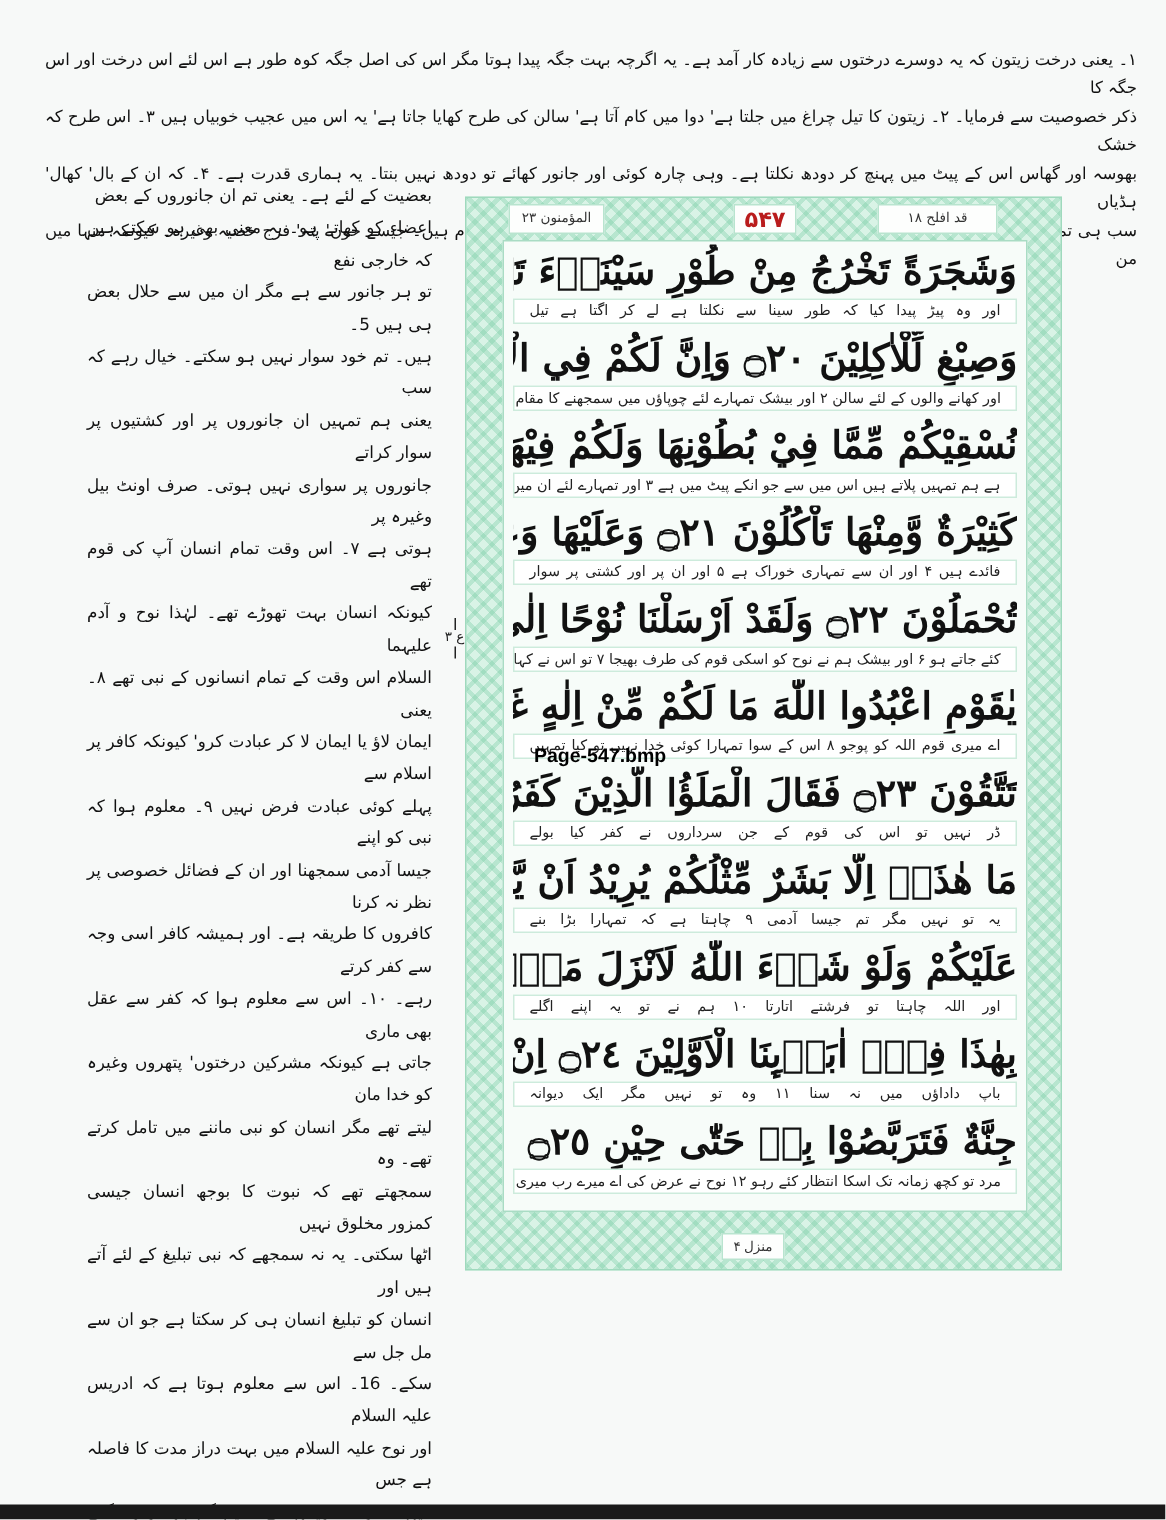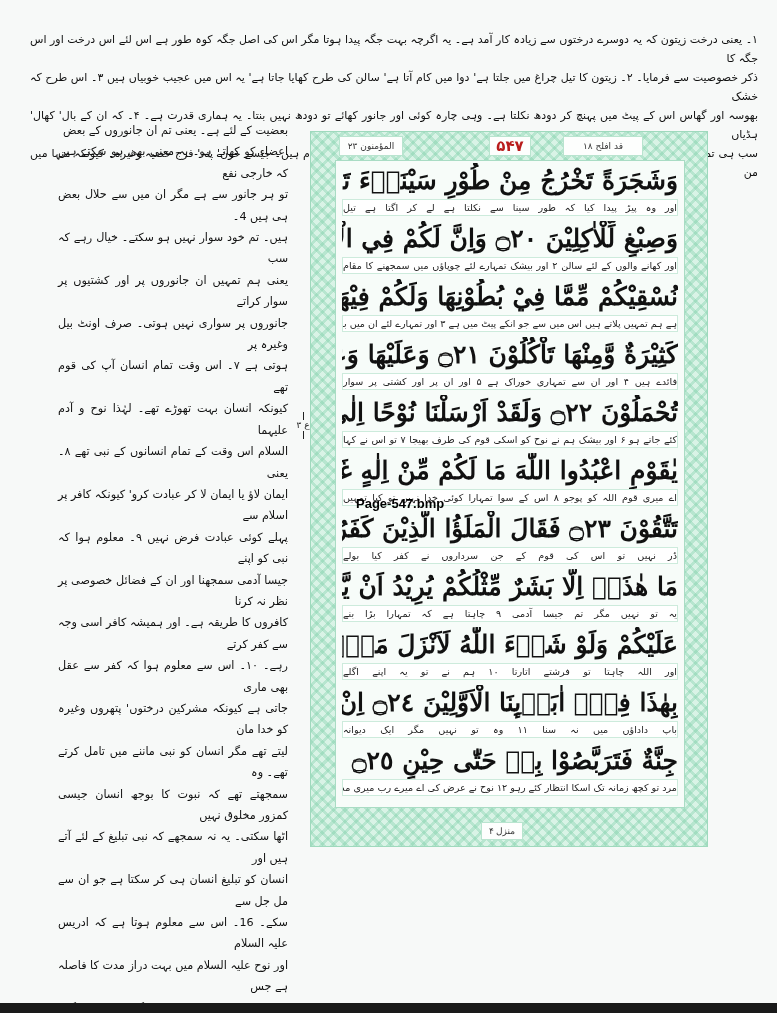--- a/index.html
+++ b/index.html
@@ -39,40 +39,40 @@
       #d9f3e6;
     border:1px solid #9fd9bd;
     box-sizing:border-box;
   }
   .header-box {
     position:absolute; top:4px; height:20px; background:#fdfefd;
     border:1px solid #b9e4cf; box-sizing:border-box;
     display:flex; align-items:center; justify-content:center;
     font-size:9px; color:#333;
   }
-  .hdr-juz { left:252px; width:80px; }
+  .hdr-juz { left:274px; width:80px; }
   .hdr-page { left:178px; width:42px; font-weight:bold; font-size:15px; color:#b91c1c; }
   .hdr-surah { left:28px; width:64px; }
 
   .text-panel {
     position:absolute; left:24px; top:28px; width:350px; height:648px;
     background:#f7fcf9; border:1px solid #a9dcc4; box-sizing:border-box;
   }
   .verse-block { position:absolute; left:6px; width:336px; }
   .arabic-line {
     direction:rtl; text-align:center;
     font-family:"DejaVu Serif", serif; font-weight:bold;
     font-size:25px; line-height:36px; height:36px; white-space:nowrap; overflow:hidden;
     letter-spacing:-0.5px; color:#111;
   }
   .trans-line {
     direction:rtl; text-align:justify; text-align-last:justify;
     font-size:9.6px; line-height:16px; height:17px;
     background:#fff; border:1px solid #cdebdc; box-sizing:border-box;
-    padding:0 0; white-space:nowrap; overflow:hidden; color:#222;
+    padding:0 10px; white-space:nowrap; overflow:hidden; color:#222;
   }
 
   .footer-box {
     position:absolute; left:170px; top:690px; width:42px; height:18px;
     background:#fdfefd; border:1px solid #b9e4cf; box-sizing:border-box;
     display:flex; align-items:center; justify-content:center;
     font-size:9px; color:#333;font-family:Liberation Serif, serif;
   }
 
   .file-label {
@@ -86,21 +86,21 @@
 <div class="top-notes">
   <p>۱۔ یعنی درخت زیتون کہ یہ دوسرے درختوں سے زیادہ کار آمد ہے۔ یہ اگرچہ بہت جگہ پیدا ہوتا مگر اس کی اصل جگہ کوہ طور ہے اس لئے اس درخت اور اس جگہ کا</p>
   <p>ذکر خصوصیت سے فرمایا۔ ۲۔ زیتون کا تیل چراغ میں جلتا ہے' دوا میں کام آتا ہے' سالن کی طرح کھایا جاتا ہے' یہ اس میں عجیب خوبیاں ہیں ۳۔ اس طرح کہ خشک</p>
   <p>بھوسہ اور گھاس اس کے پیٹ میں پہنچ کر دودھ نکلتا ہے۔ وہی چارہ کوئی اور جانور کھائے تو دودھ نہیں بنتا۔ یہ ہماری قدرت ہے۔ ۴۔ کہ ان کے بال' کھال' ہڈیاں</p>
   <p>سب ہی تمہارے کام آتی ہیں ۵۔ اس سے اشارۃً معلوم ہوتا ہے کہ حلال جانور کے بعض اعضا حرام ہیں۔ جیسے خون' پتہ' فرج خصیہ وغیرہ۔ کیونکہ منہا میں من</p>
 </div>
 
 <div class="side-notes">
   <p>بعضیت کے لئے ہے۔ یعنی تم ان جانوروں کے بعض</p>
   <p>اعضاء کو کھاتے ہو۔ یہ معنی بھی ہو سکتے ہیں کہ خارجی نفع</p>
-  <p>تو ہر جانور سے ہے مگر ان میں سے حلال بعض ہی ہیں 4۔</p>
+  <p>تو ہر جانور سے ہے مگر ان میں سے حلال بعض ہی ہیں 5۔</p>
   <p>ہیں۔ تم خود سوار نہیں ہو سکتے۔ خیال رہے کہ سب</p>
   <p>یعنی ہم تمہیں ان جانوروں پر اور کشتیوں پر سوار کراتے</p>
   <p>جانوروں پر سواری نہیں ہوتی۔ صرف اونٹ بیل وغیرہ پر</p>
   <p>ہوتی ہے ۷۔ اس وقت تمام انسان آپ کی قوم تھے</p>
   <p>کیونکہ انسان بہت تھوڑے تھے۔ لہٰذا نوح و آدم علیہما</p>
   <p>السلام اس وقت کے تمام انسانوں کے نبی تھے ۸۔ یعنی</p>
   <p>ایمان لاؤ یا ایمان لا کر عبادت کرو' کیونکہ کافر پر اسلام سے</p>
   <p>پہلے کوئی عبادت فرض نہیں ۹۔ معلوم ہوا کہ نبی کو اپنے</p>
   <p>جیسا آدمی سمجھنا اور ان کے فضائل خصوصی پر نظر نہ کرنا</p>
   <p>کافروں کا طریقہ ہے۔ اور ہمیشہ کافر اسی وجہ سے کفر کرتے</p>

